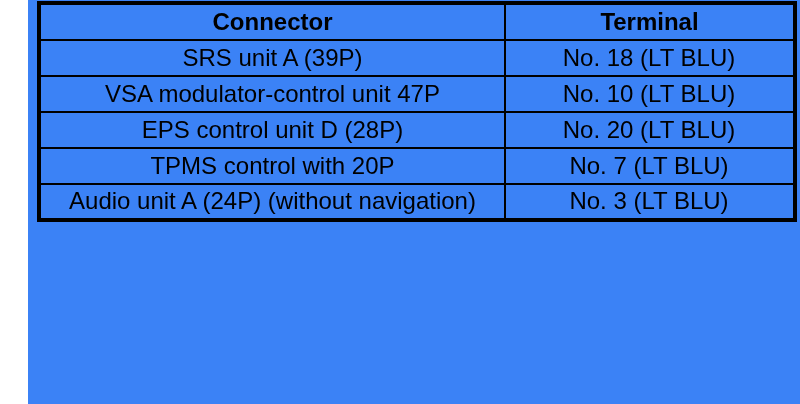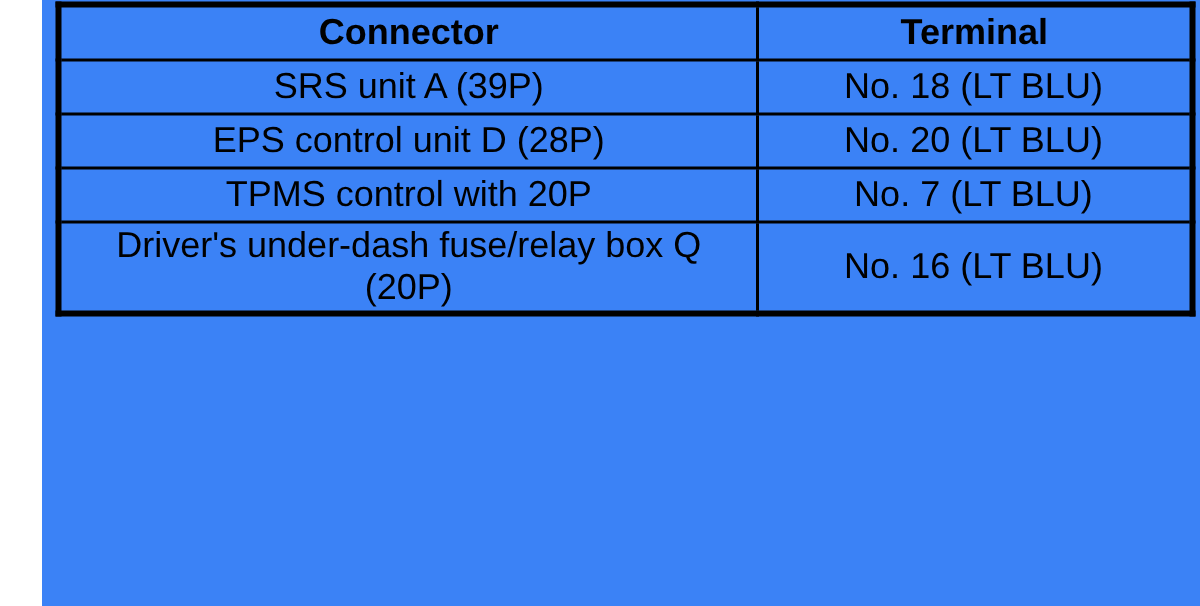--- a/index.html
+++ b/index.html
@@ -68,27 +68,30 @@
         <th>Connector</th>
         <th>Terminal</th>
       </tr>
     </thead>
     <tbody>
       <tr class="h-std">
         <td class="connector-cell">SRS unit A (39P)</td>
         <td class="terminal-cell">No. 18 (LT BLU)</td>
       </tr>
       <tr class="h-std">
+        <td class="connector-cell">VSA modulator-control unit 47P</td>
+        <td class="terminal-cell">No. 10 (LT BLU)</td>
+      </tr>
+      <tr class="h-std">
         <td class="connector-cell">EPS control unit D (28P)</td>
         <td class="terminal-cell">No. 20 (LT BLU)</td>
       </tr>
       <tr class="h-std">
         <td class="connector-cell">TPMS control with 20P</td>
         <td class="terminal-cell">No. 7 (LT BLU)</td>
       </tr>
-      <tr class="h-last">
-        <td class="connector-cell">Driver's under-dash fuse/relay box Q
-(20P)</td>
-        <td class="terminal-cell">No. 16 (LT BLU)</td>
+      <tr class="h-std">
+        <td class="connector-cell">Audio unit A (24P) (without navigation)</td>
+        <td class="terminal-cell">No. 3 (LT BLU)</td>
       </tr>
     </tbody>
   </table>
 </div>
 
 </body></html>

